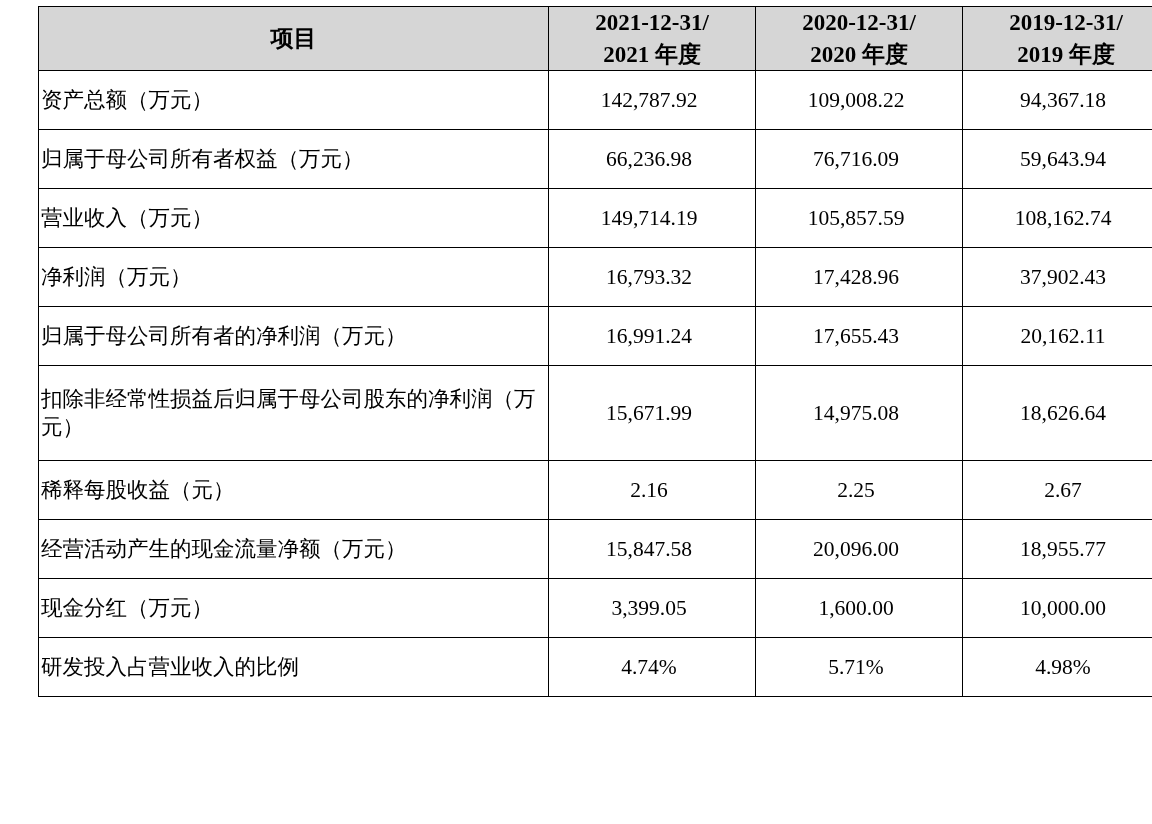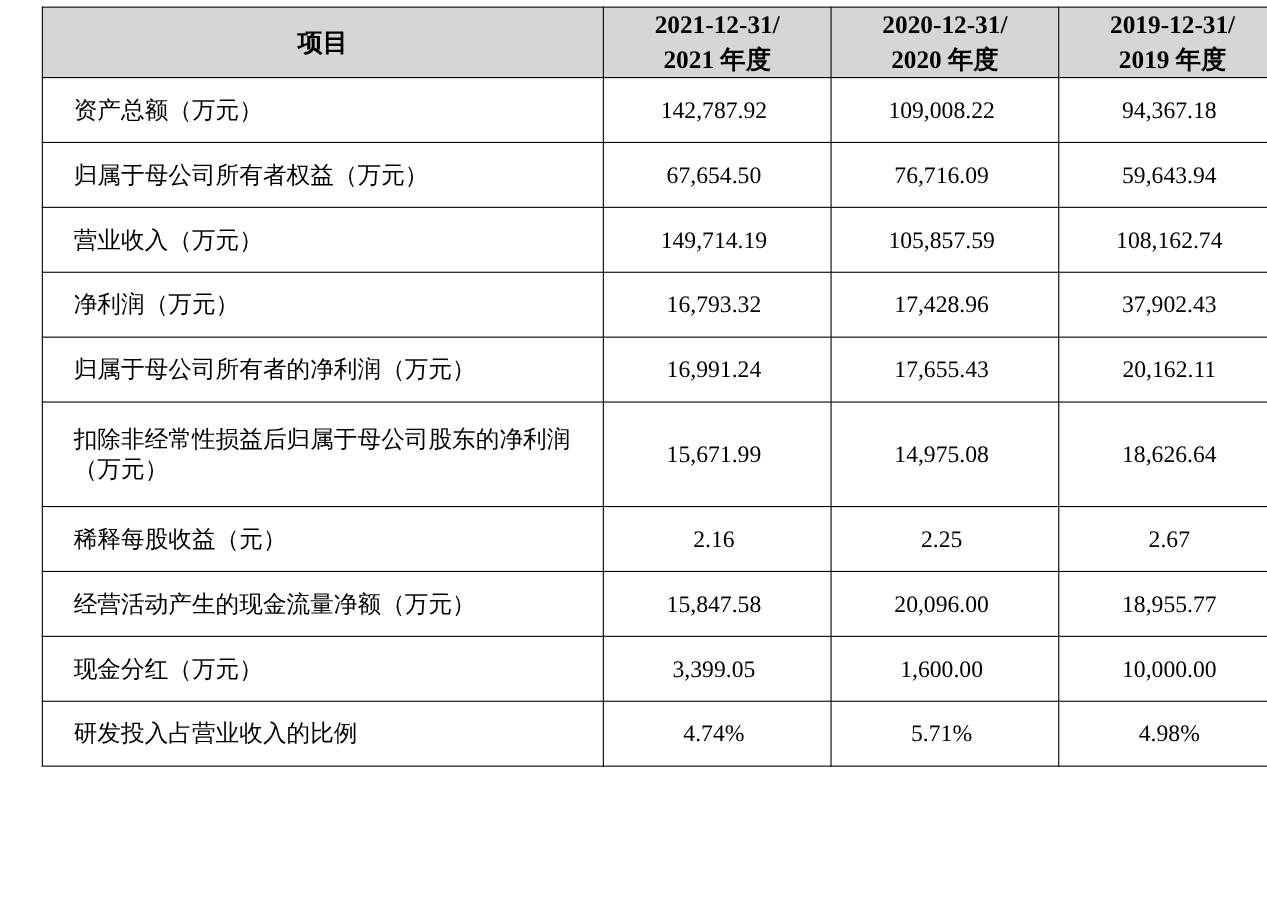--- a/index.html
+++ b/index.html
@@ -45,21 +45,21 @@
   thead th .hdr-line { display: block; white-space: nowrap; }
 
   tbody td {
     font-size: 21.5px;
     line-height: 1.3;
     vertical-align: middle;
     height: 46px;
   }
   tbody td.item {
     text-align: left;
-    padding: 6px 8px 6px 28px;
+    padding: 6px 8px 6px 2px;
   }
   tbody td.val {
     text-align: center;
     padding: 6px 12px 6px 6px;
     white-space: nowrap;
   }
   tbody tr.tall td { height: 82px; }
   tbody td.item.wrap {
     line-height: 1.34;
   }
@@ -96,21 +96,21 @@
     </thead>
     <tbody id="body-rows">
         <tr>
           <td class="item">资产总额（万元）</td>
           <td class="val">142,787.92</td>
           <td class="val">109,008.22</td>
           <td class="val">94,367.18</td>
         </tr>
         <tr>
           <td class="item">归属于母公司所有者权益（万元）</td>
-          <td class="val">67,654.50</td>
+          <td class="val">66,236.98</td>
           <td class="val">76,716.09</td>
           <td class="val">59,643.94</td>
         </tr>
         <tr>
           <td class="item">营业收入（万元）</td>
           <td class="val">149,714.19</td>
           <td class="val">105,857.59</td>
           <td class="val">108,162.74</td>
         </tr>
         <tr>

